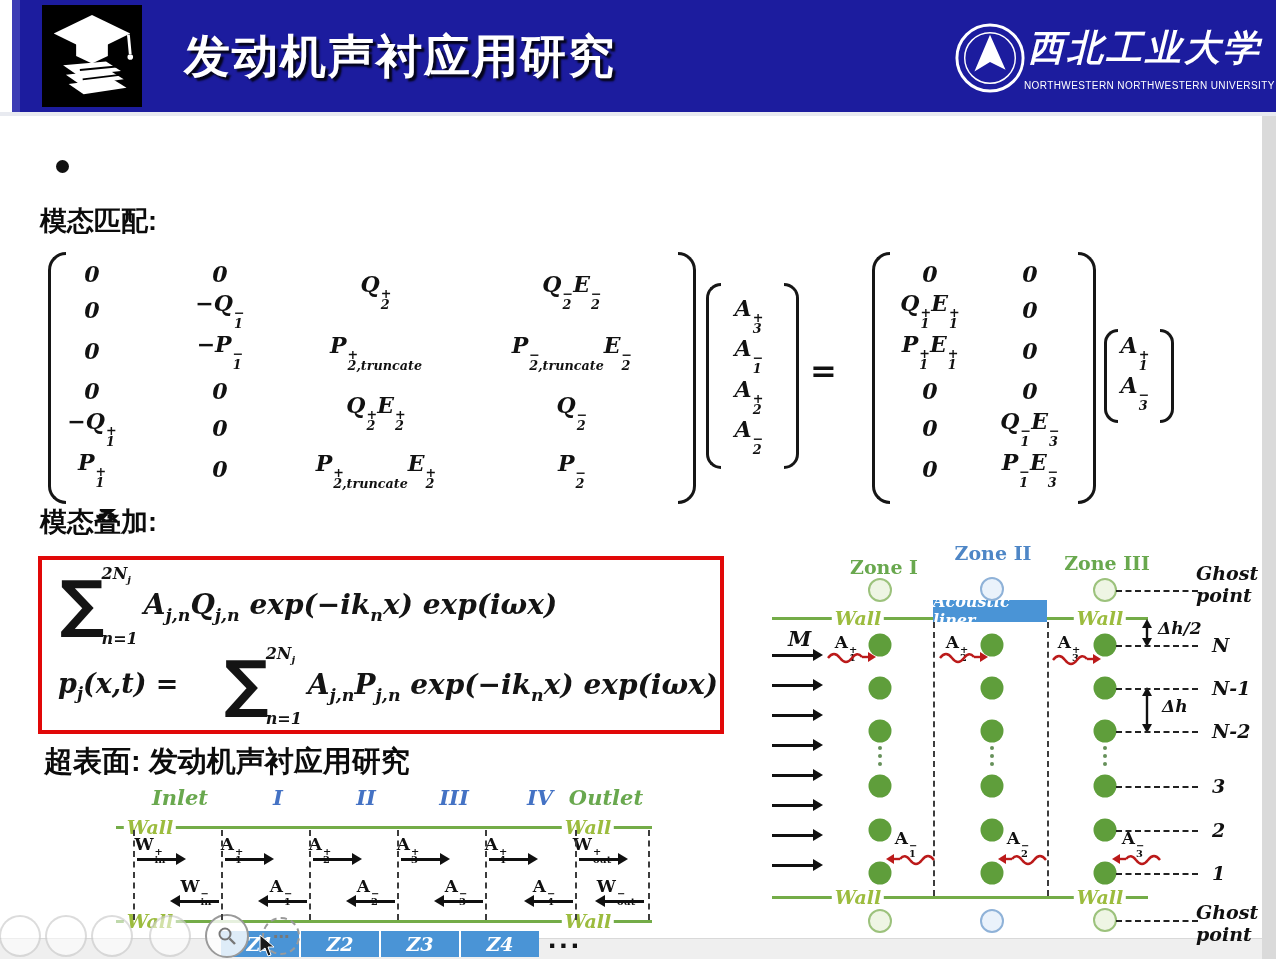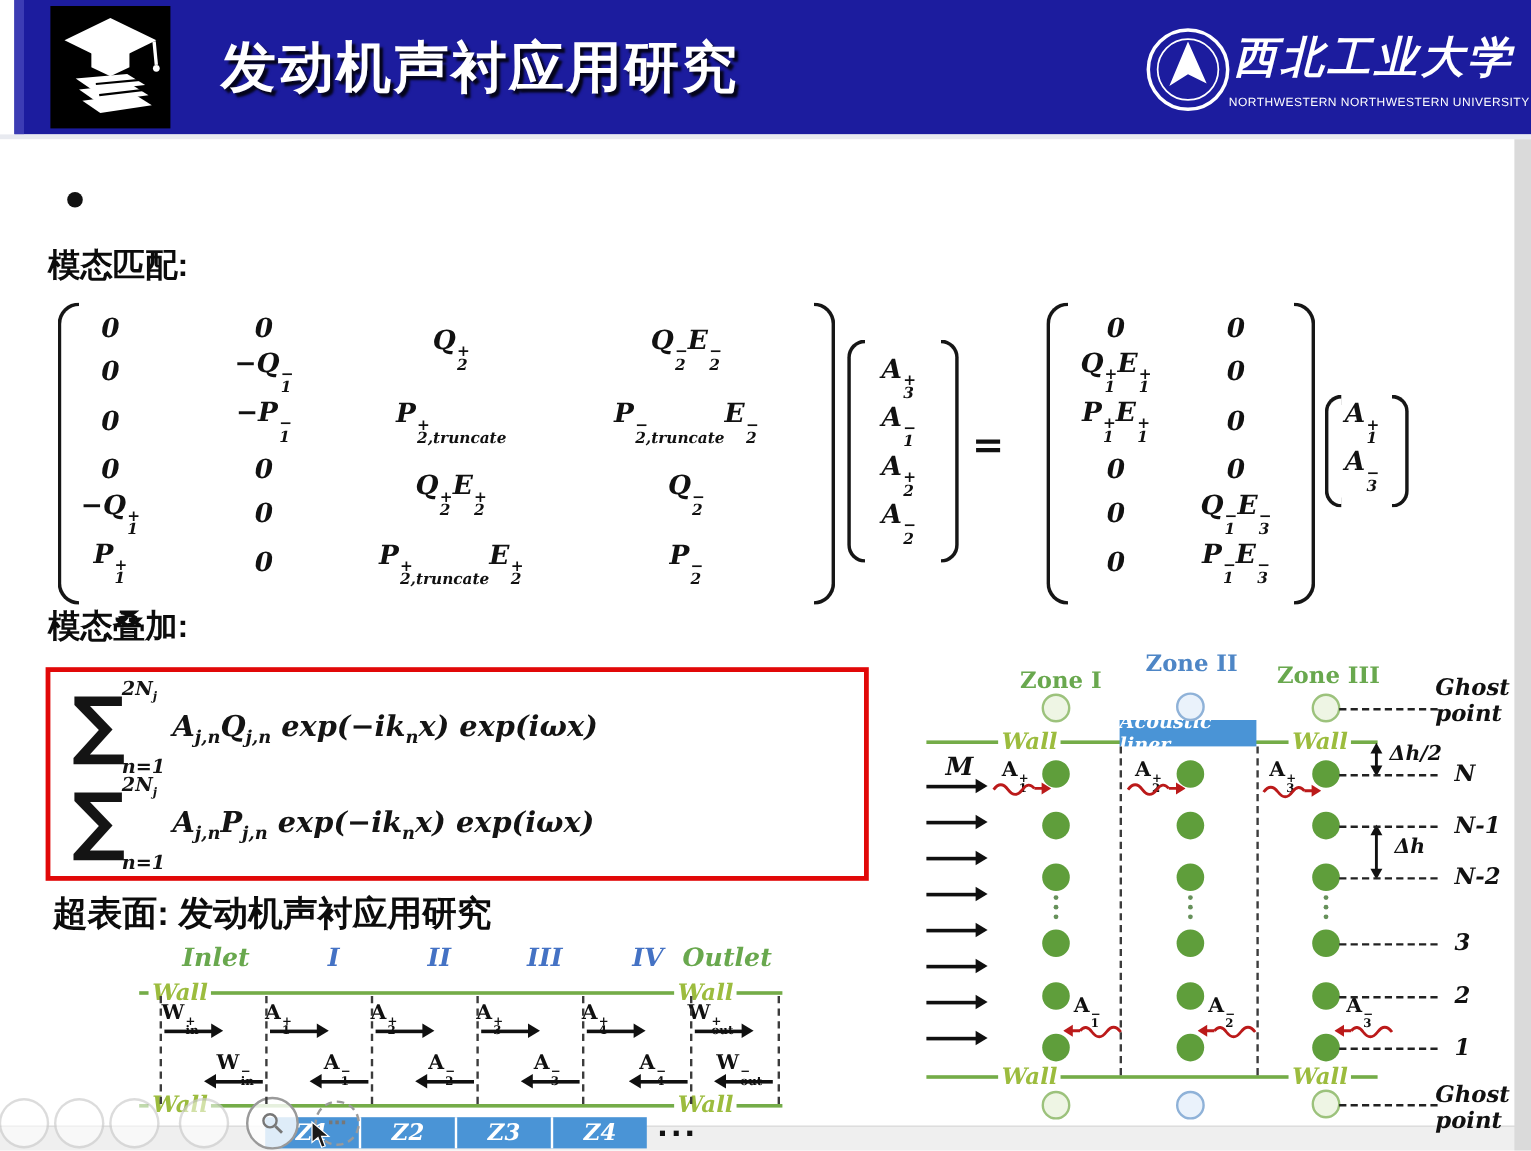--- a/index.html
+++ b/index.html
@@ -26,21 +26,21 @@
   .ss{display:inline-flex;flex-direction:column;align-items:flex-start;line-height:.85;font-size:.58em;vertical-align:-.5em;margin-left:1px}
   .ss .sp{min-height:.85em}
   sub{font-size:.62em}
   
   #redbox{position:absolute;left:38px;top:556px;width:678px;height:170px;border:4px solid var(--red,#e10808)}
   .eqrow{position:absolute;left:58px;width:660px;height:84px;display:flex;align-items:center;font-family:"DejaVu Serif",serif;font-style:italic;font-weight:bold;color:#141414;white-space:nowrap}
   .eqlhs{font-size:27px;width:178px}
   .sumwrap{display:inline-flex;align-items:center;margin:0 2px}
   .sig{font-size:62px;font-weight:bold;font-style:normal;line-height:.8;font-family:"DejaVu Sans",sans-serif;margin-top:-4px}
   .lims{display:inline-flex;flex-direction:column;justify-content:space-between;height:84px;font-size:16px;margin:0 4px 0 -3px}
-  .eqrhs{font-size:24px}
+  .eqrhs{font-size:28px}
   
   .wall{position:absolute;height:3px;background:var(--green,#74ac48)}
   .wallTxt{position:absolute;transform:translateX(-50%);font:bold italic 19px "DejaVu Serif",serif;color:var(--wallText,#9cbc3e);background:#fff;padding:0 3px;line-height:1.1}
   .vdash{position:absolute;border-left:2px dashed #3c3c3c}
   .hdash{position:absolute;border-top:2.6px dashed #222}
   .dot{position:absolute;width:23px;height:23px;border-radius:50%;background:var(--dotGreen,#5f9e3b);transform:translate(-50%,-50%)}
   .vdot{position:absolute;width:4px;height:4px;border-radius:50%;background:#66905a;transform:translate(-50%,-50%)}
   .gc{position:absolute;width:20px;height:20px;border-radius:50%;transform:translate(-50%,-50%);background:#eef5e4;border:2px solid #9cc27c}
   .gc.b{background:#eaf2fb;border-color:#8fb2d8}
   .fa{position:absolute;height:2.6px;background:#101010}
@@ -248,20 +248,21 @@
     <span class="sumwrap">
       <span class="sig">∑</span>
       <span class="lims">
           <span>2N<sub>j</sub></span>
           <span>n=1</span>
         </span>
     </span>
     <span class="eqrhs">A<sub>j,n</sub>Q<sub>j,n</sub> exp(−ik<sub>n</sub>x) exp(iωx)</span>
   </div>
   <div class="eqrow" style="top:644px">
+    <span class="eqlhs">p<sub>j</sub>(x,t) =</span>
     <span class="sumwrap">
       <span class="sig">∑</span>
       <span class="lims">
           <span>2N<sub>j</sub></span>
           <span>n=1</span>
         </span>
     </span>
     <span class="eqrhs">A<sub>j,n</sub>P<sub>j,n</sub> exp(−ik<sub>n</sub>x) exp(iωx)</span>
   </div>
 

